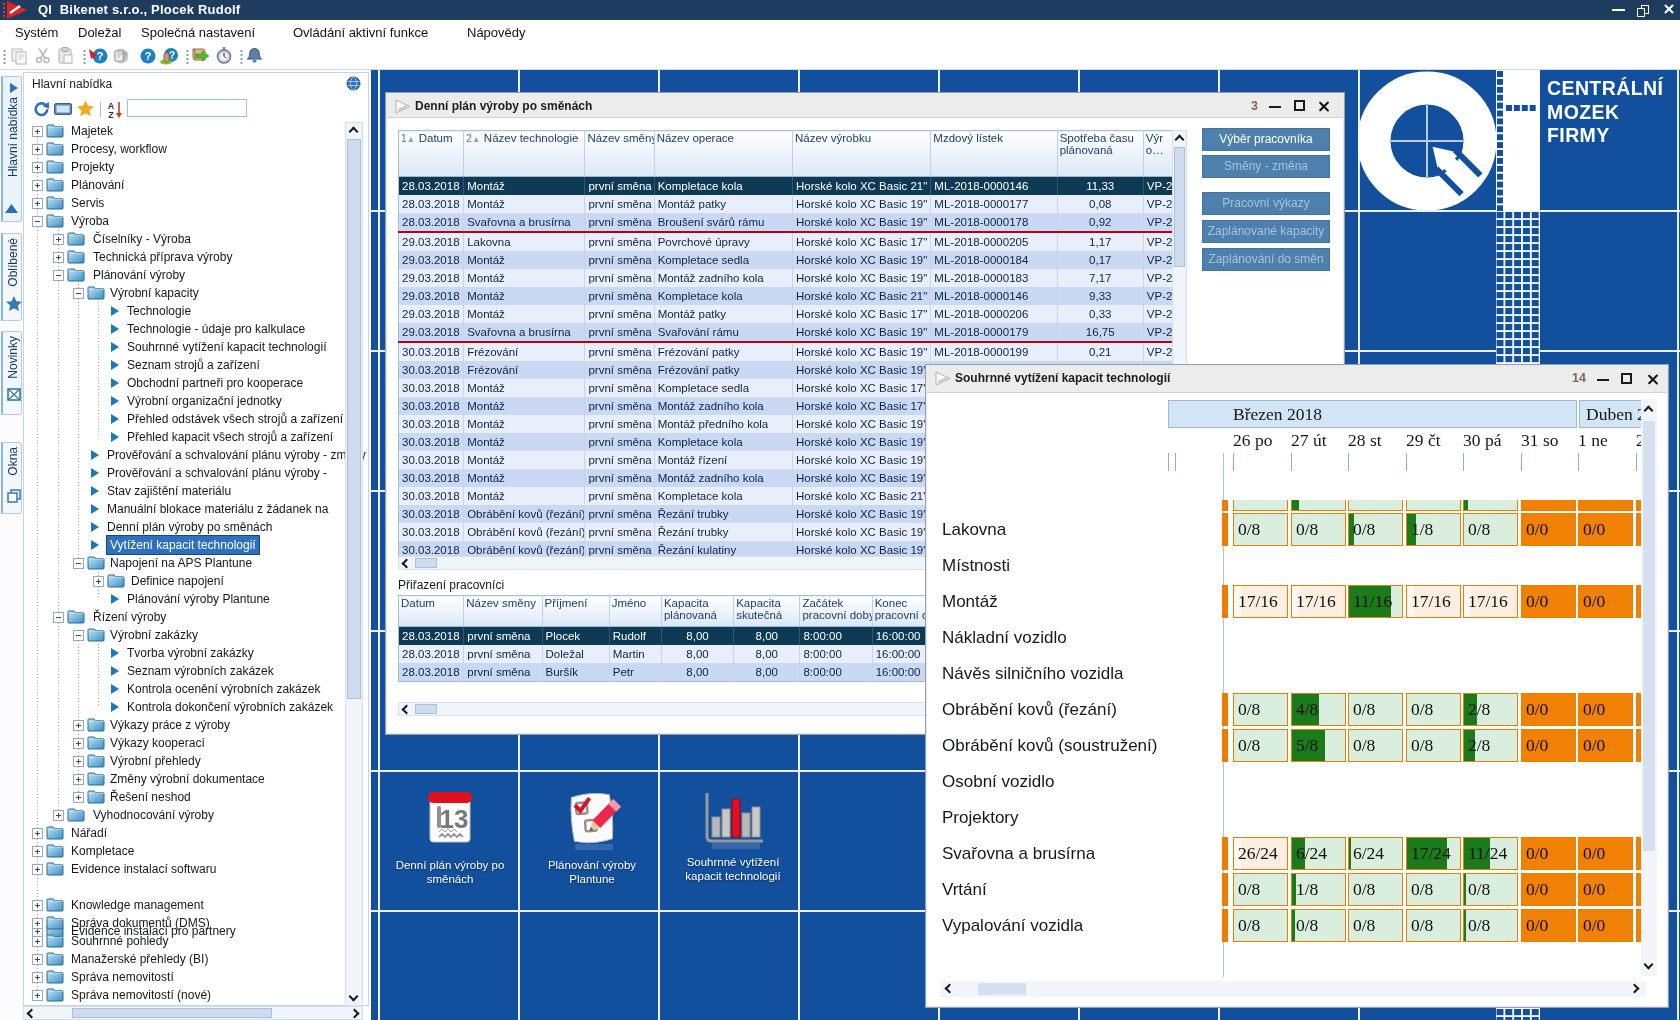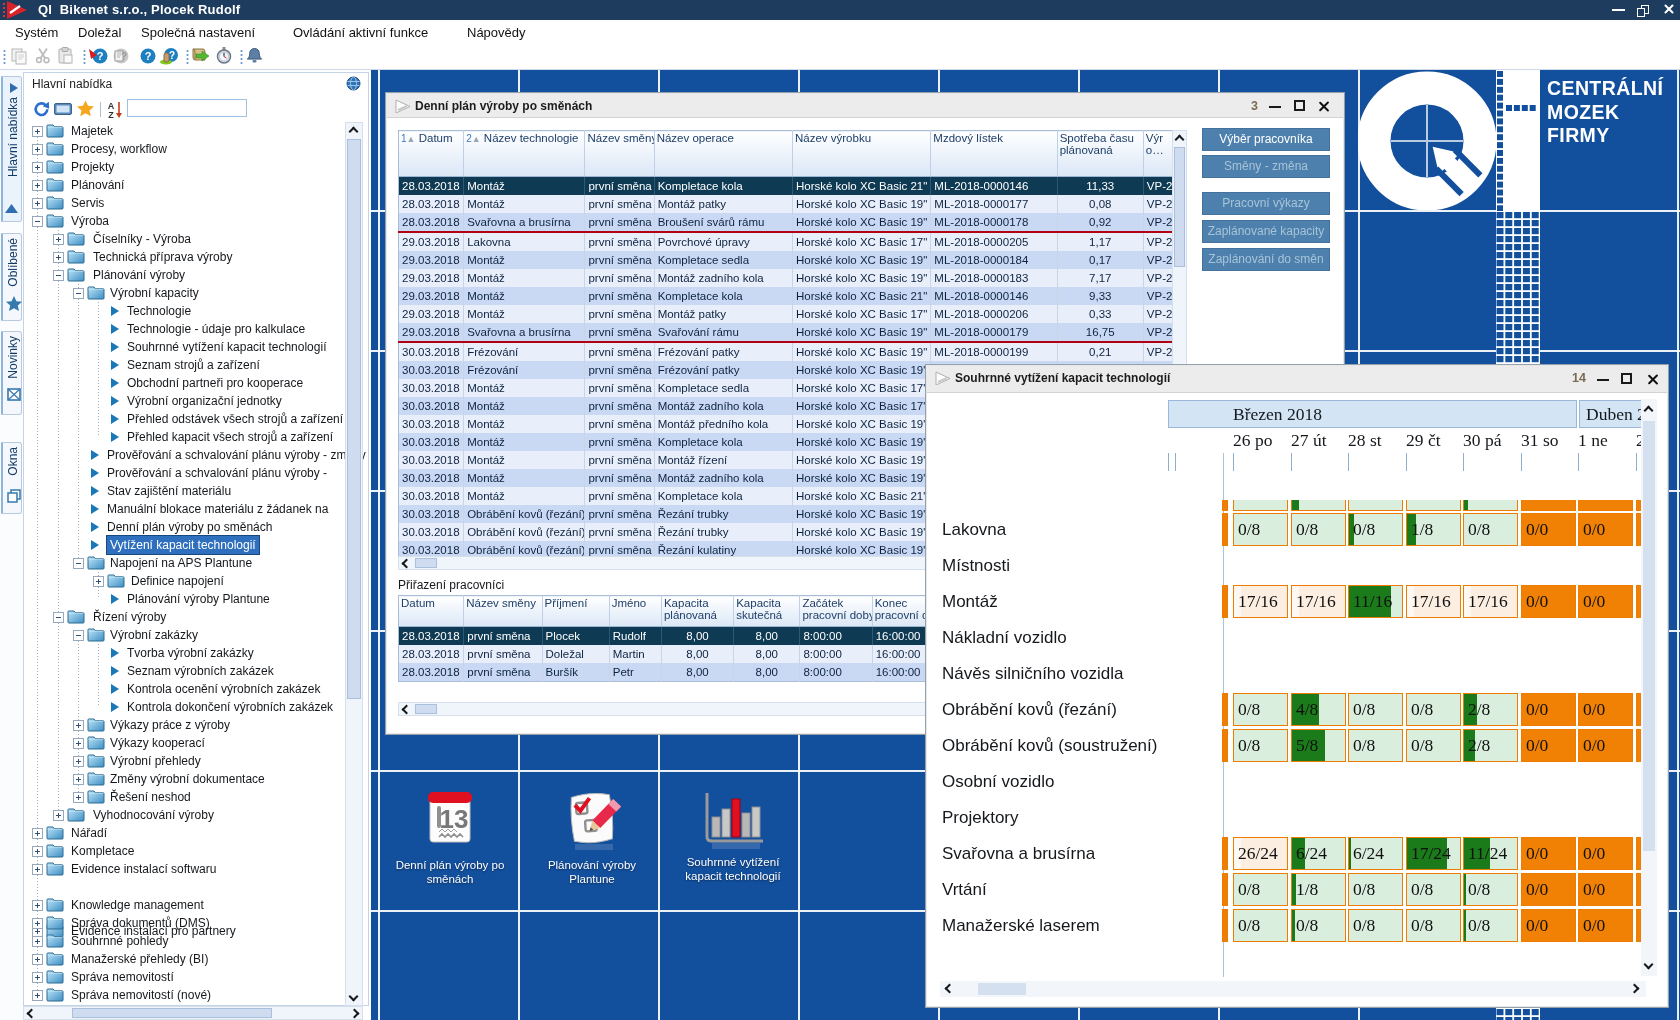--- a/index.html
+++ b/index.html
@@ -1380,21 +1380,21 @@
 <div class="rlab" style="top:191px">Místnosti</div>
 <div class="rlab" style="top:227px">Montáž</div>
 <div class="rlab" style="top:263px">Nákladní vozidlo</div>
 <div class="rlab" style="top:299px">Návěs silničního vozidla</div>
 <div class="rlab" style="top:335px">Obrábění kovů (řezání)</div>
 <div class="rlab" style="top:371px">Obrábění kovů (soustružení)</div>
 <div class="rlab" style="top:407px">Osobní vozidlo</div>
 <div class="rlab" style="top:443px">Projektory</div>
 <div class="rlab" style="top:479px">Svařovna a brusírna</div>
 <div class="rlab" style="top:515px">Vrtání</div>
-<div class="rlab" style="top:551px">Manažerské laserem</div>
+<div class="rlab" style="top:551px">Vypalování vozidla</div>
 <div class="abs" style="left:296px;top:135px;width:6px;height:11px;background:#ee7c00"></div>
 <div class="cell g" style="left:307px;top:135px;width:55px;height:11px;border-top:none;"></div>
 <div class="cell g" style="left:365px;top:135px;width:55px;height:11px;border-top:none;">
       <div class="fill" style="width:7px"></div>
     </div>
 <div class="cell g" style="left:422px;top:135px;width:55px;height:11px;border-top:none;"></div>
 <div class="cell g" style="left:480px;top:135px;width:55px;height:11px;border-top:none;"></div>
 <div class="cell g" style="left:537px;top:135px;width:55px;height:11px;border-top:none;">
       <div class="fill" style="width:4px"></div>
     </div>

